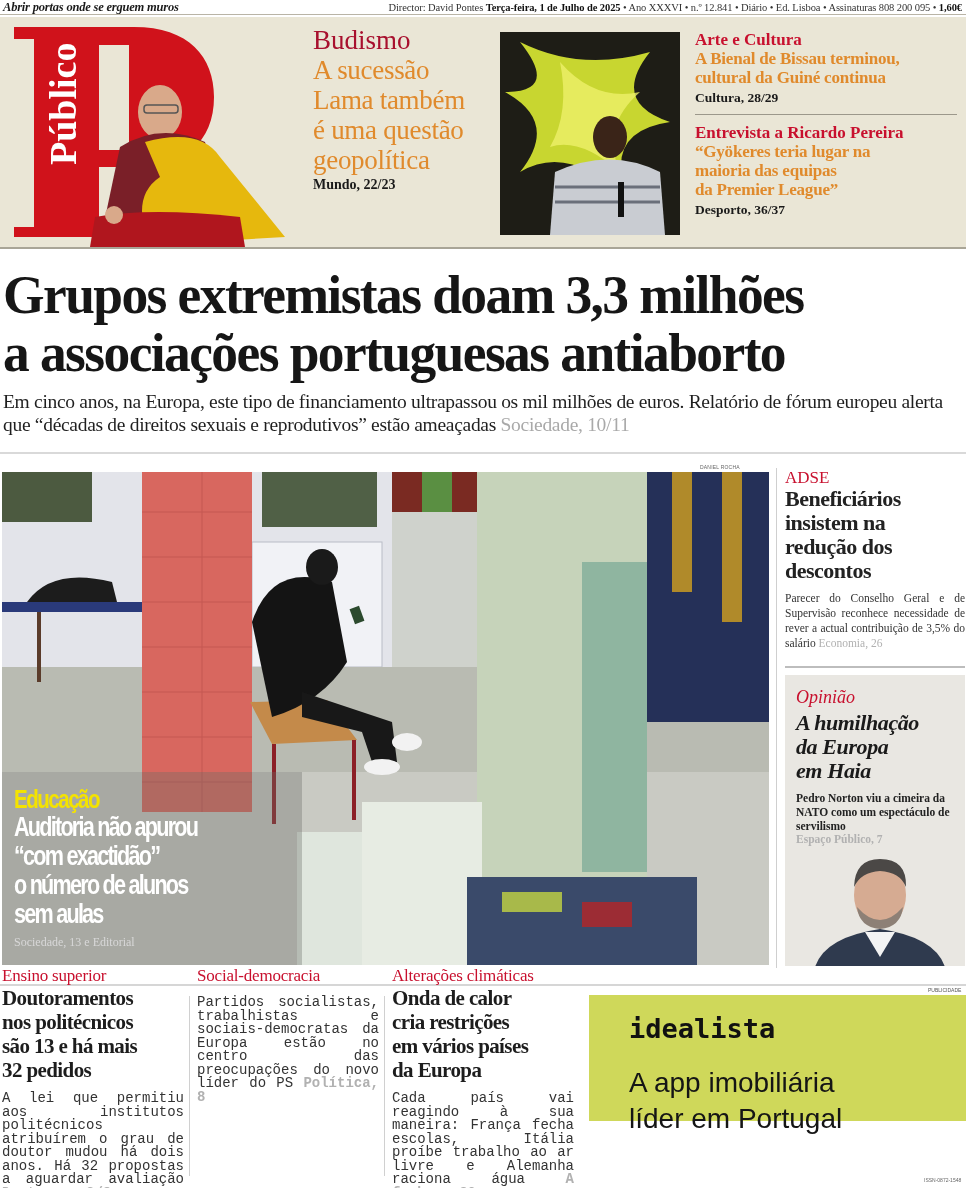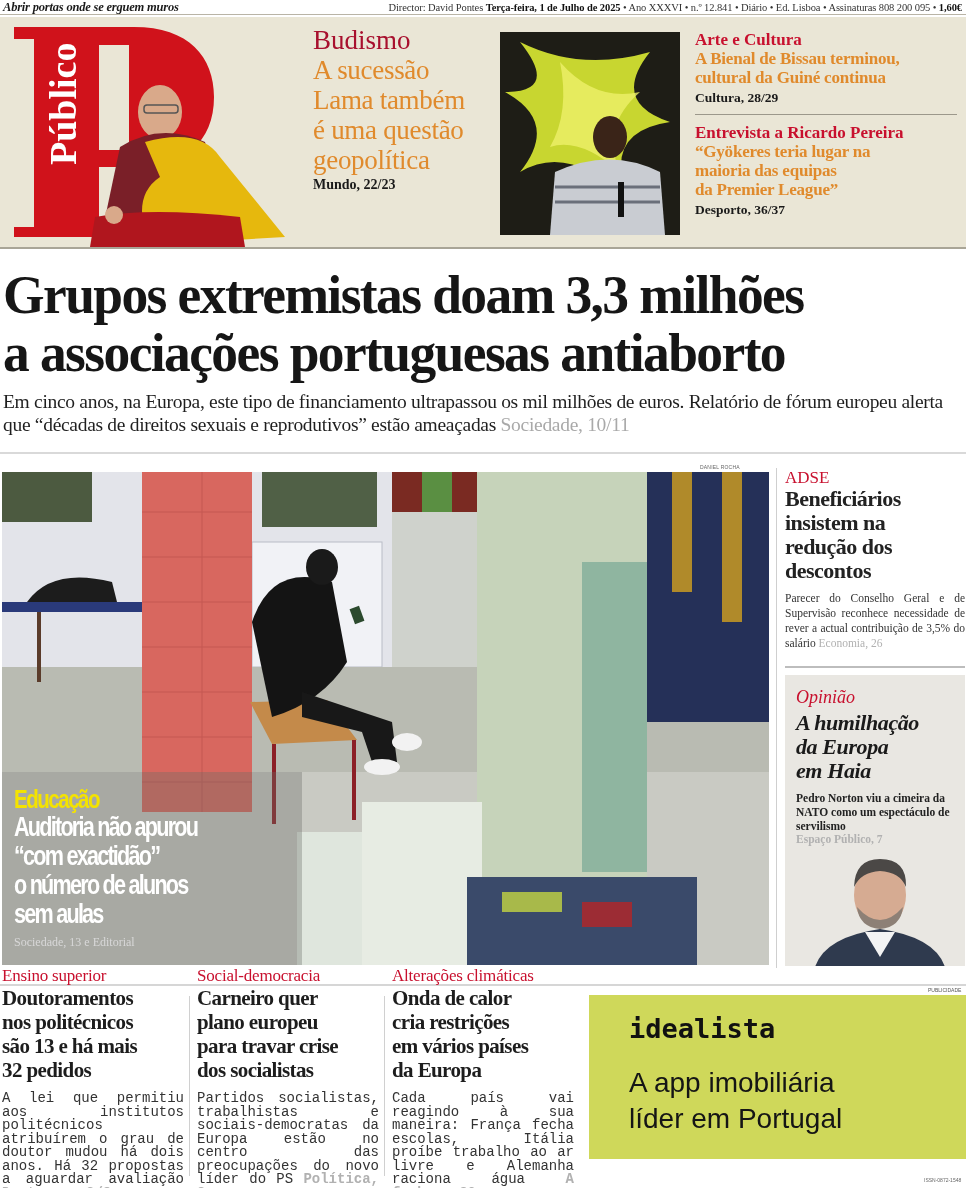--- a/index.html
+++ b/index.html
@@ -66,21 +66,21 @@
   
   .story { position: absolute; top: 966px; width: 182px; }
   .story .kicker { font-family: "Liberation Serif", serif; font-size: 17px; line-height: 20px; color: #c8102e; letter-spacing: -0.2px; white-space: nowrap; }
   .story .headline { font-family: "Liberation Serif", serif; font-weight: bold; font-size: 21px; line-height: 24px; color: #1d1d1d; letter-spacing: -0.6px; }
   .story .body { font-family: Liberation Mono, monospace; font-size: 14px; line-height: 13.5px; margin-top: 10px; color: #333; text-align: justify; }
   .story .body .ref { color: #b1b1b1; font-weight: bold; }
   .vrule { position: absolute; top: 996px; width: 1px; height: 180px; background: #d0d0d0; }
 
   
   .ad-label { position: absolute; left: 928px; top: 987px; font-family: "Liberation Sans", sans-serif; font-size: 5px; color: #555; }
-  .ad { position: absolute; left: 589px; top: 995px; width: 377px; height: 164px; background: #cfd85a; }
+  .ad { position: absolute; left: 589px; top: 995px; width: 377px; height: 126px; background: #cfd85a; }
   .ad .brand { position: absolute; left: 40px; top: 18px; font-family: "DejaVu Sans Mono", monospace; font-weight: bold; font-size: 27px; letter-spacing: 0px; color: #111; }
   .ad .tagline { position: absolute; left: 40px; top: 70px; font-family: "Liberation Sans", sans-serif; font-size: 28px; line-height: 36px; color: #151515; }
   .issn { position: absolute; left: 924px; top: 1177px; font-family: "Liberation Sans", sans-serif; font-size: 5px; color: #666; }
 </style>
 </head>
 <body>
 
 <div class="topbar">
   <span class="motto">Abrir portas onde se erguem muros</span>
   <span class="masthead-info">
@@ -278,26 +278,20 @@
   </div>
   <p class="body">
     <span>A lei que permitiu aos institutos politécnicos atribuírem o grau de doutor mudou há dois anos. Há 32 propostas a aguardar avaliação</span>
     <span class="ref">Destaque, 2/3</span>
   </p>
 </div>
 <div class="vrule" style="left:189px;"></div>
 
 <div class="story" style="left:197px;">
   <div class="kicker">Social-democracia</div>
-  <div class="headline">
-    <div>Carneiro quer</div>
-    <div>plano europeu</div>
-    <div>para travar crise</div>
-    <div>dos socialistas</div>
-  </div>
   <p class="body">
     <span>Partidos socialistas, trabalhistas e sociais-democratas da Europa estão no centro das preocupações do novo líder do PS</span>
     <span class="ref">Política, 8</span>
   </p>
 </div>
 <div class="vrule" style="left:384px;"></div>
 
 <div class="story" style="left:392px;">
   <div class="kicker">Alterações climáticas</div>
   <div class="headline">

